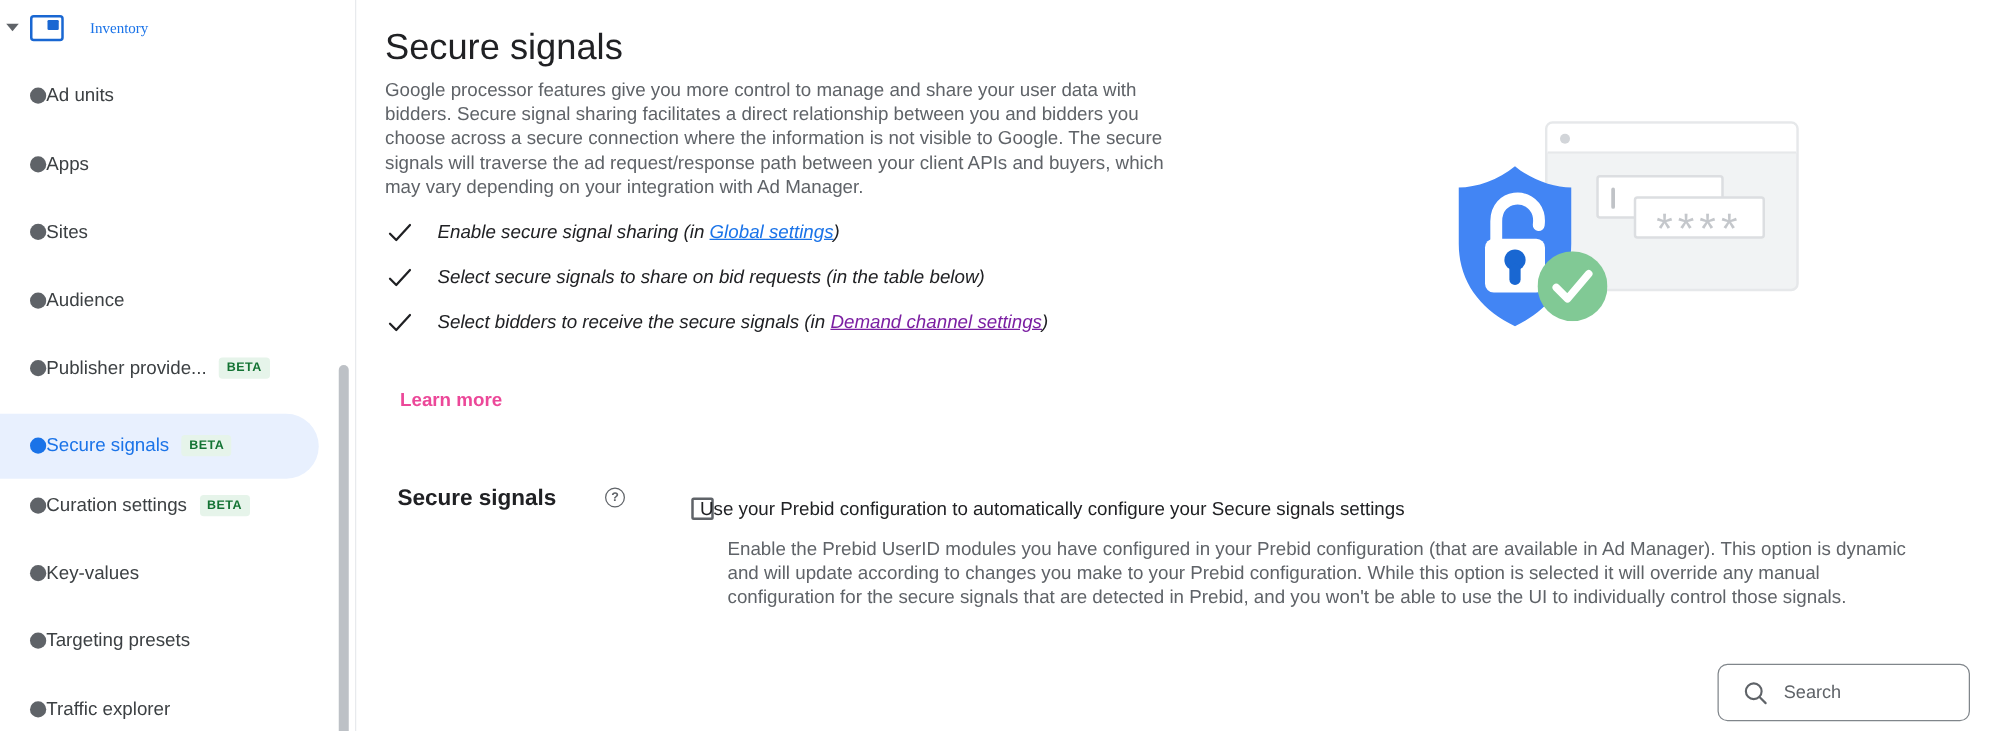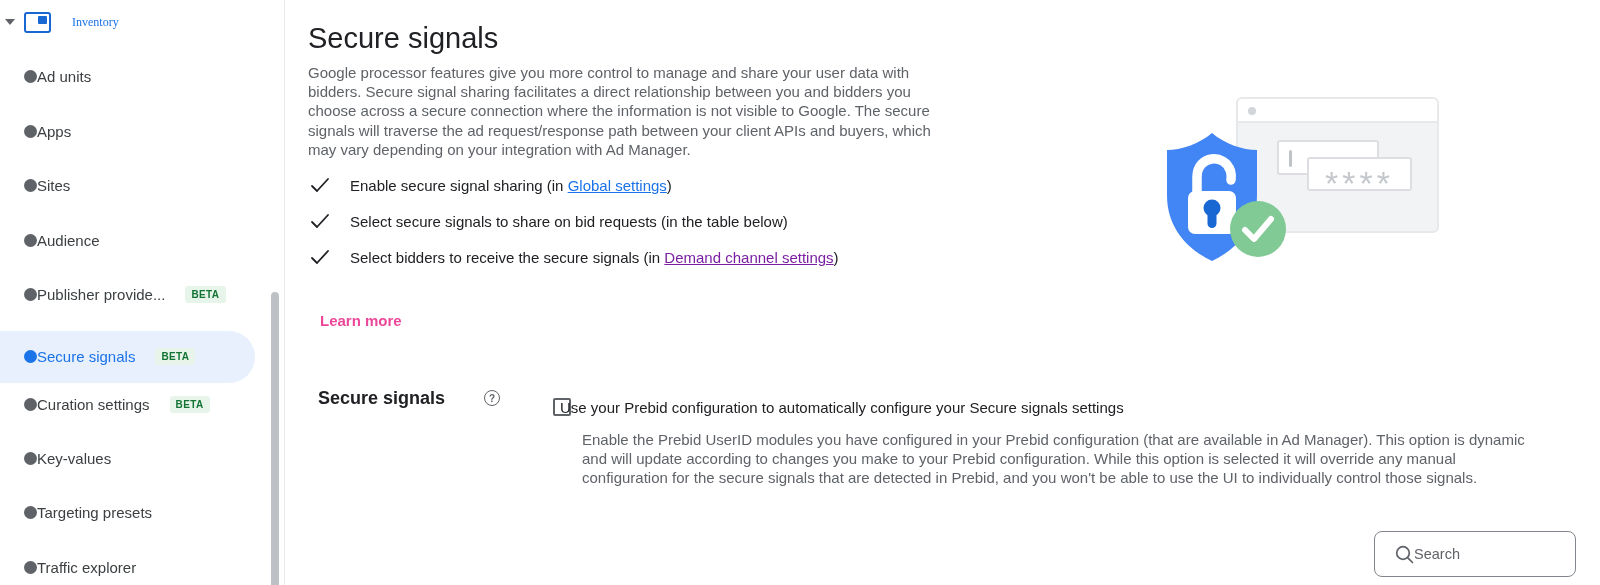--- a/index.html
+++ b/index.html
@@ -12,30 +12,30 @@
   
   .sidebar { position:absolute; left:0; top:0; width:285px; height:585px; border-right:1px solid #e8eaed; background:#fff; }
   .side-row { position:absolute; left:0; width:262px; height:54px; display:flex; align-items:center; cursor:pointer; }
   .side-row.header { height:44px; }
   .caret { width:0; height:0; margin-left:5px; border-left:5px solid transparent; border-right:5px solid transparent; border-top:6px solid #5f6368; }
   .inv-icon { position:relative; width:27px; height:21px; border:2.5px solid #1967d2; border-radius:3px; margin-left:9px; display:inline-block; }
   .inv-sq { position:absolute; right:2.5px; top:2.5px; width:9px; height:8px; background:#1967d2; border-radius:1px; }
   .inv-label { margin-left:21px; font-size:12px; color:#1a73e8;font-family:Liberation Serif, serif; }
   .bullet { width:13px; height:13px; border-radius:50%; background:#5f6368; margin-left:24px; flex:none; }
   .side-label { font-size:15px; color:#3c4043; white-space:nowrap; }
-  .beta { margin-left:20px; font-size:10px; font-weight:bold; letter-spacing:.4px; color:#137333; background:#e6f4ea; padding:3px 6px; border-radius:3px; flex:none; }
+  .beta { margin-left:10px; font-size:10px; font-weight:bold; letter-spacing:.4px; color:#137333; background:#e6f4ea; padding:3px 6px; border-radius:3px; flex:none; }
   .pill { position:absolute; left:0; top:331px; width:255px; height:52px; background:#e8f0fe; border-radius:0 26px 26px 0; }
   .side-row.selected .bullet { background:#1a73e8; }
   .side-row.selected .side-label { color:#1a73e8; }
   .scroll-thumb { position:absolute; left:271px; top:292px; width:8px; height:300px; background:#bdc1c6; border-radius:5px; }
 
   
   .page-title { position:absolute; left:308px; top:22px; font-size:29px; font-weight:400; color:#202124; }
   .hero-desc { position:absolute; left:308px; top:63px; width:625px; font-size:15px; line-height:19.2px; color:#5f6368; }
-  .check-row { position:absolute; left:310px; display:flex; align-items:flex-start; }
+  .check-row { position:absolute; left:310px; display:flex; align-items:flex-end;font-style:italic; }
   .check-icon { width:20px; height:16px; flex:none; }
   .check-text { margin-left:20px; font-size:15px; color:#202124; white-space:nowrap; }
   a.link { text-decoration:underline; cursor:pointer; }
   a.link.blue { color:#1a73e8; }
   a.link.purple { color:#7b1fa2; }
   .learn-more { position:absolute; left:320px; top:312px; font-size:15px; font-weight:bold; color:#ec4899; cursor:pointer; text-decoration:none; }
 
   
   .illustration { position:absolute; left:1135px; top:85px; width:330px; height:190px; }
   .illu-window { position:absolute; left:101px; top:12px; width:203px; height:136px; background:#f1f3f4; border:2px solid #e6e8ea; border-radius:6px; }
@@ -50,21 +50,21 @@
 
   
   .section-heading { position:absolute; left:318px; top:388px; font-size:18px; font-weight:bold; color:#202124; }
   .help-icon { position:absolute; left:484px; top:390px; width:16px; height:16px; border:1.5px solid #5f6368; border-radius:50%; display:flex; align-items:center; justify-content:center; font-size:10px; font-weight:bold; color:#5f6368; cursor:pointer; }
   .checkbox { position:absolute; left:553px; top:398px; width:18px; height:18px; border:2px solid #5f6368; border-radius:2px; background:#fff; cursor:pointer; }
   .checkbox-label { position:absolute; left:560px; top:399px; font-size:15px; color:#202124; }
   .section-help { position:absolute; left:582px; top:430px; width:948px; font-size:15px; line-height:19.2px; color:#5f6368; }
 
   
   .search-box { position:absolute; left:1374px; top:531px; width:202px; height:46px; border:1px solid #80868b; border-radius:8px; background:#fff; display:flex; align-items:center; padding-left:20px; }
-  .search-box input { border:none; outline:none; width:140px; font-size:14.5px; font-family:"Liberation Sans", sans-serif; color:#202124; background:transparent; }
+  .search-box input { border:none; outline:none; margin-left:13px; width:140px; font-size:14.5px; font-family:"Liberation Sans", sans-serif; color:#202124; background:transparent; }
   .search-box input::placeholder { color:#5f6368; opacity:1; }
 </style>
 </head>
 <body>
 
 <div class="app">
 
   <aside class="sidebar">
     <div class="pill"></div>
 

